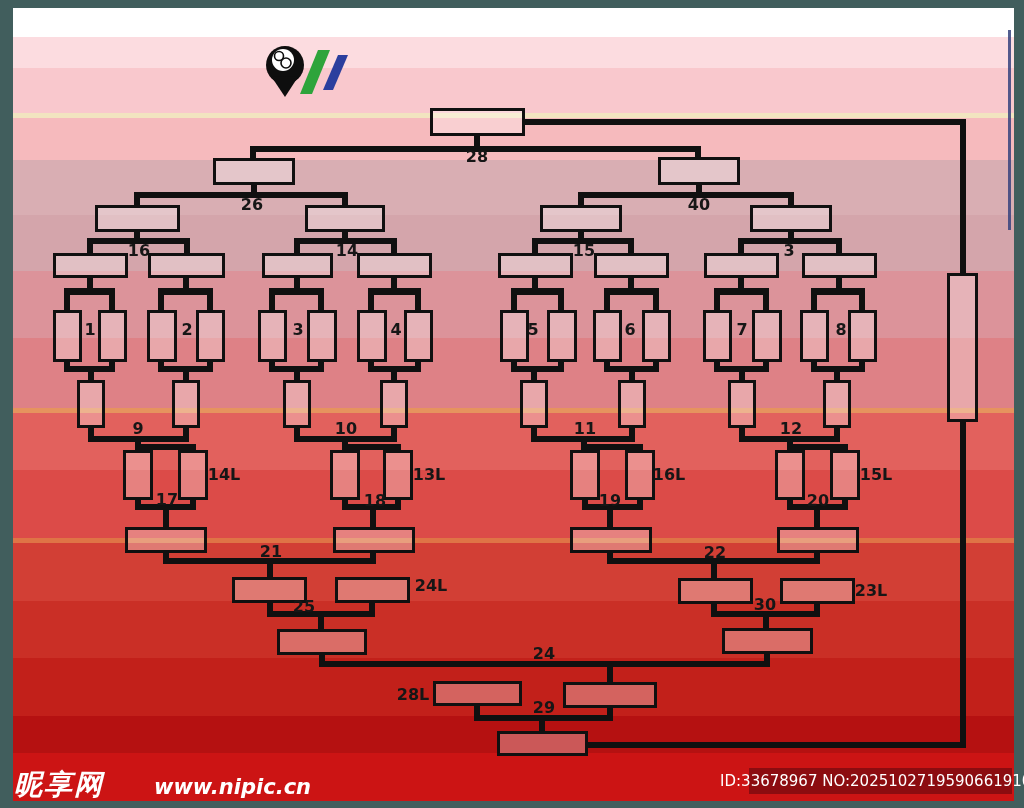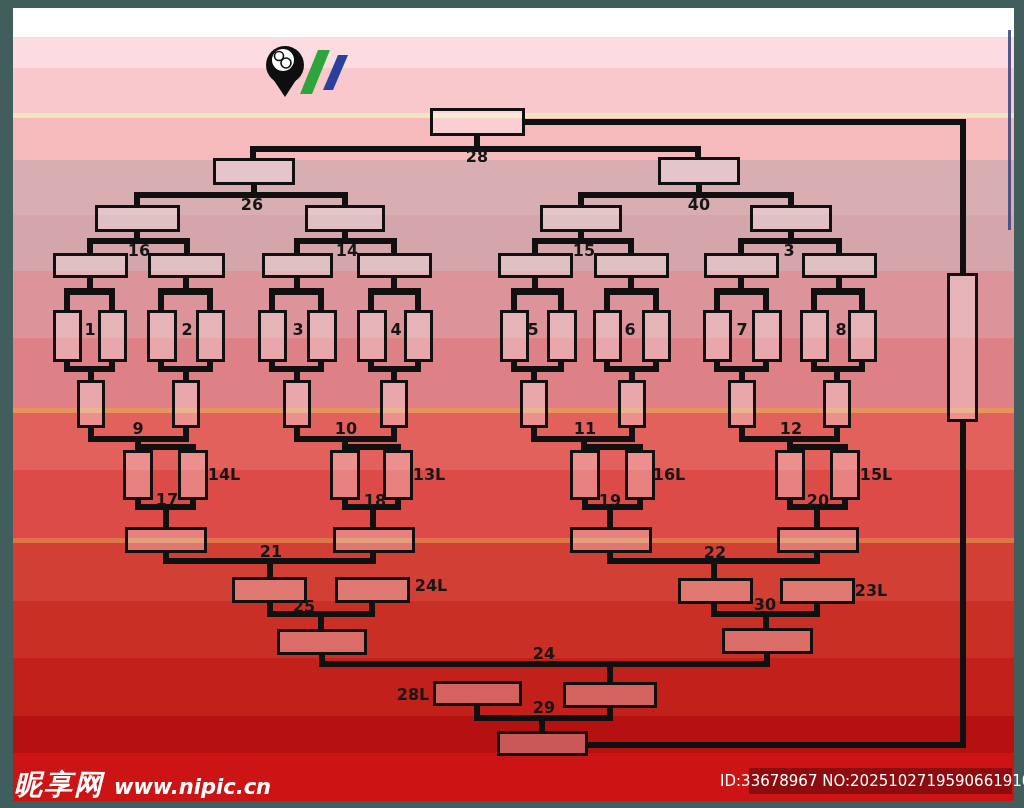--- a/index.html
+++ b/index.html
@@ -39,21 +39,21 @@
   .title-text{
     position:absolute;left:350px;top:47px;
     font-size:40px;font-weight:bold;color:#0d0d0d;letter-spacing:1px;white-space:nowrap;
   }
   .logo{position:absolute;left:262px;top:44px;}
   .wm{
     position:absolute;left:14px;top:766px;display:flex;align-items:baseline;gap:10px;
     color:#ffffff;font-style:italic;font-weight:bold;
   }
   .wm-name{font-size:28px;letter-spacing:2px;}
-  .wm-url{font-size:21px;}
+  .wm-url{font-size:21px;margin-left:40px;}
   .idbox{
     position:absolute;left:749px;top:768px;width:263px;height:26px;
     background:#8c0c10;color:#ffffff;font-size:15px;
     display:flex;align-items:center;justify-content:center;white-space:nowrap;
   }
   .edge-blue{position:absolute;left:1008px;top:30px;width:3px;height:200px;background:#35427c;opacity:.85;}
 </style>
 </head>
 <body>
 

